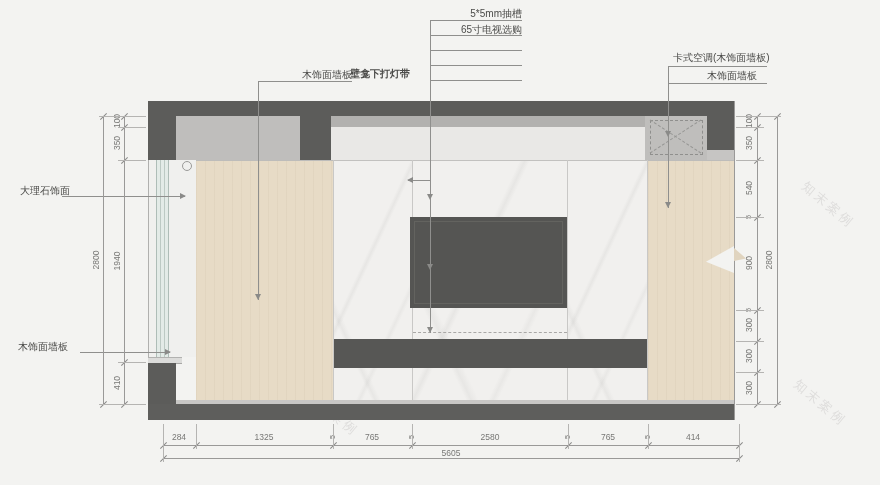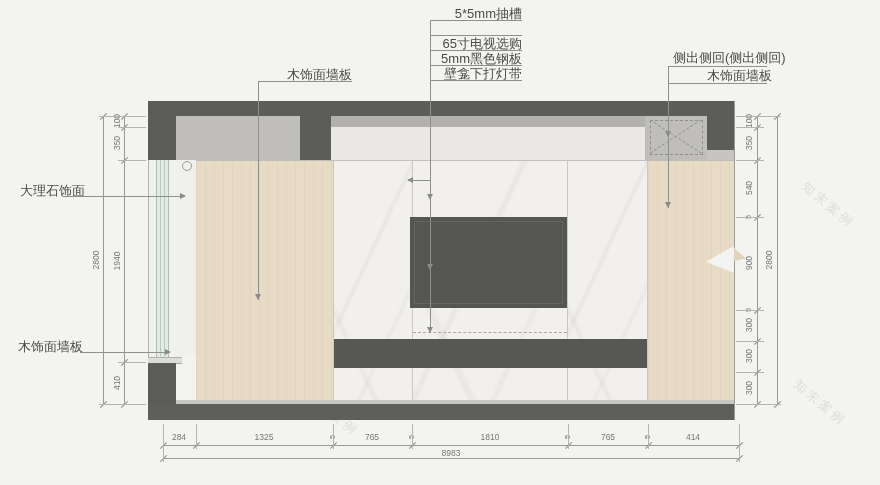--- a/index.html
+++ b/index.html
@@ -19,21 +19,21 @@
   .wood{background:#e7dbc6;
     background-image:repeating-linear-gradient(90deg, rgba(120,100,70,.05) 0 1px, rgba(0,0,0,0) 1px 9px);
     border-top:1px solid #bdbcba;}
   .groove{background:#c9c8c6;width:1px;}
   .line{background:#9a9998;}
   .ext{background:#b5b4b2;}
   .tick{position:absolute;width:9px;height:1px;background:#8a8a88;transform:rotate(-45deg);transform-origin:center;}
   .dimtxt{position:absolute;font-size:8.5px;color:#787876;width:40px;text-align:center;line-height:10px;}
   .rot{transform:rotate(-90deg);}
   .small5{font-size:7.5px;}
-  .lbl{position:absolute;font-size:13px;color:#4b4b49;line-height:12px;white-space:nowrap;}
+  .lbl{position:absolute;font-size:10px;color:#4b4b49;line-height:12px;white-space:nowrap;}
   .leader{position:absolute;background:#8f8f8d;}
   .arr{position:absolute;width:0;height:0;border-style:solid;}
   .arr.down{border-left:3px solid transparent;border-right:3px solid transparent;border-top:6px solid #8a8a88;border-bottom:none;}
   .arr.left{border-top:3px solid transparent;border-bottom:3px solid transparent;border-right:6px solid #8a8a88;border-left:none;}
   .arr.right{border-top:3px solid transparent;border-bottom:3px solid transparent;border-left:6px solid #8a8a88;border-right:none;}
   .wm{position:absolute;font-size:13px;letter-spacing:3px;color:#dedddc;transform:rotate(40deg);white-space:nowrap;}
   .dashbox{position:absolute;border:1px dashed #8f8f8d;}
   .diag{position:absolute;width:61px;border-top:1px dashed #969694;left:-6px;top:15px;}
 </style>
 </head>
@@ -87,42 +87,41 @@
   <div class="abs" style="left:334px;top:339px;width:313px;height:29px;background:#575755;"></div>
 
   <div class="abs" style="left:176px;top:400px;width:558px;height:4px;background:#c8c7c5;"></div>
   <div class="abs" style="left:148px;top:404px;width:586px;height:16px;background:#5e5e5c;"></div>
   <div class="abs" style="left:734px;top:101px;width:1px;height:319px;background:#9a9998;"></div>
 
   <div class="abs" style="left:706px;top:246px;width:28px;height:27px;background:#f3f3f1;clip-path:polygon(100% 0,0 58%,100% 100%);"></div>
   <div class="abs" style="left:734px;top:248px;width:12px;height:13px;background:#e0d4bf;clip-path:polygon(0 0,100% 80%,0 100%);"></div>
 
   <div class="lbl" style="left:350px;top:8px;width:172px;text-align:right;">5*5mm抽槽</div>
-  <div class="lbl" style="left:350px;top:38px;width:172px;text-align:right;">65寸电视选购</div>
-  <div class="lbl" style="left:350px;top:53px;width:172px;text-align:right;">5mm黑色钢板</div>
-  <div class="lbl" style="left:350px;top:68px;width:172px;text-align:right;">壁龛下打灯带</div>
+  <div class="lbl" style="left:350px;top:24px;width:172px;text-align:right;">65寸电视选购</div>
+  <div class="lbl" style="left:350px;top:68px;width:172px;font-weight:bold;">壁龛下打灯带</div>
   <div class="leader" style="left:430px;top:20px;width:92px;height:1px;"></div>
   <div class="leader" style="left:430px;top:35px;width:92px;height:1px;"></div>
   <div class="leader" style="left:430px;top:50px;width:92px;height:1px;"></div>
   <div class="leader" style="left:430px;top:65px;width:92px;height:1px;"></div>
   <div class="leader" style="left:430px;top:80px;width:92px;height:1px;"></div>
   <div class="leader" style="left:430px;top:20px;width:1px;height:313px;"></div>
   <div class="leader" style="left:408px;top:180px;width:22px;height:1px;"></div>
 
   <div class="lbl" style="left:252px;top:69px;width:100px;text-align:right;">木饰面墙板</div>
   <div class="leader" style="left:258px;top:81px;width:94px;height:1px;"></div>
   <div class="leader" style="left:258px;top:81px;width:1px;height:219px;"></div>
 
   <div class="lbl" style="left:20px;top:185px;">大理石饰面</div>
   <div class="leader" style="left:62px;top:196px;width:123px;height:1px;"></div>
 
   <div class="lbl" style="left:18px;top:341px;">木饰面墙板</div>
   <div class="leader" style="left:80px;top:352px;width:90px;height:1px;"></div>
 
-  <div class="lbl" style="left:673px;top:52px;">侧出侧回(侧出侧回)</div>
+  <div class="lbl" style="left:673px;top:52px;">卡式空调(木饰面墙板)</div>
   <div class="lbl" style="left:707px;top:70px;">木饰面墙板</div>
   <div class="leader" style="left:668px;top:66px;width:99px;height:1px;"></div>
   <div class="leader" style="left:668px;top:83px;width:99px;height:1px;"></div>
   <div class="leader" style="left:668px;top:66px;width:1px;height:142px;"></div>
 
   <div class="abs line" style="left:124px;top:116px;width:1px;height:288px;"></div>
   <div class="abs line" style="left:103px;top:116px;width:1px;height:288px;"></div>
   <div class="abs line" style="left:757px;top:116px;width:1px;height:288px;"></div>
   <div class="abs line" style="left:777px;top:116px;width:1px;height:288px;"></div>
   <div class="abs line" style="left:163px;top:445px;width:576px;height:1px;"></div>
@@ -142,26 +141,26 @@
       <div class="dimtxt rot small5" style="left: 729px; top: 305px;">5</div>
       <div class="dimtxt rot" style="left: 729px; top: 320px;">300</div>
       <div class="dimtxt rot" style="left: 729px; top: 351px;">300</div>
       <div class="dimtxt rot" style="left: 729px; top: 383px;">300</div>
       <div class="dimtxt rot" style="left: 749px; top: 255px;">2800</div>
       <div class="dimtxt" style="left: 159px; top: 432px;">284</div>
       <div class="dimtxt" style="left: 244px; top: 432px;">1325</div>
       <div class="dimtxt rot small5" style="left: 313px; top: 432px;">5</div>
       <div class="dimtxt" style="left: 352px; top: 432px;">765</div>
       <div class="dimtxt rot small5" style="left: 392px; top: 432px;">5</div>
-      <div class="dimtxt" style="left: 470px; top: 432px;">1810</div>
+      <div class="dimtxt" style="left: 470px; top: 432px;">2580</div>
       <div class="dimtxt rot small5" style="left: 548px; top: 432px;">5</div>
       <div class="dimtxt" style="left: 588px; top: 432px;">765</div>
       <div class="dimtxt rot small5" style="left: 628px; top: 432px;">5</div>
       <div class="dimtxt" style="left: 673px; top: 432px;">414</div>
-      <div class="dimtxt" style="left: 431px; top: 448px;">8983</div>
+      <div class="dimtxt" style="left: 431px; top: 448px;">5605</div>
       <div class="tick" style="left: 120px; top: 116px;"></div>
       <div class="tick" style="left: 120px; top: 127px;"></div>
       <div class="tick" style="left: 120px; top: 160px;"></div>
       <div class="tick" style="left: 120px; top: 362px;"></div>
       <div class="tick" style="left: 120px; top: 404px;"></div>
       <div class="tick" style="left: 99px; top: 116px;"></div>
       <div class="tick" style="left: 99px; top: 404px;"></div>
       <div class="tick" style="left: 753px; top: 116px;"></div>
       <div class="tick" style="left: 753px; top: 127px;"></div>
       <div class="tick" style="left: 753px; top: 160px;"></div>

